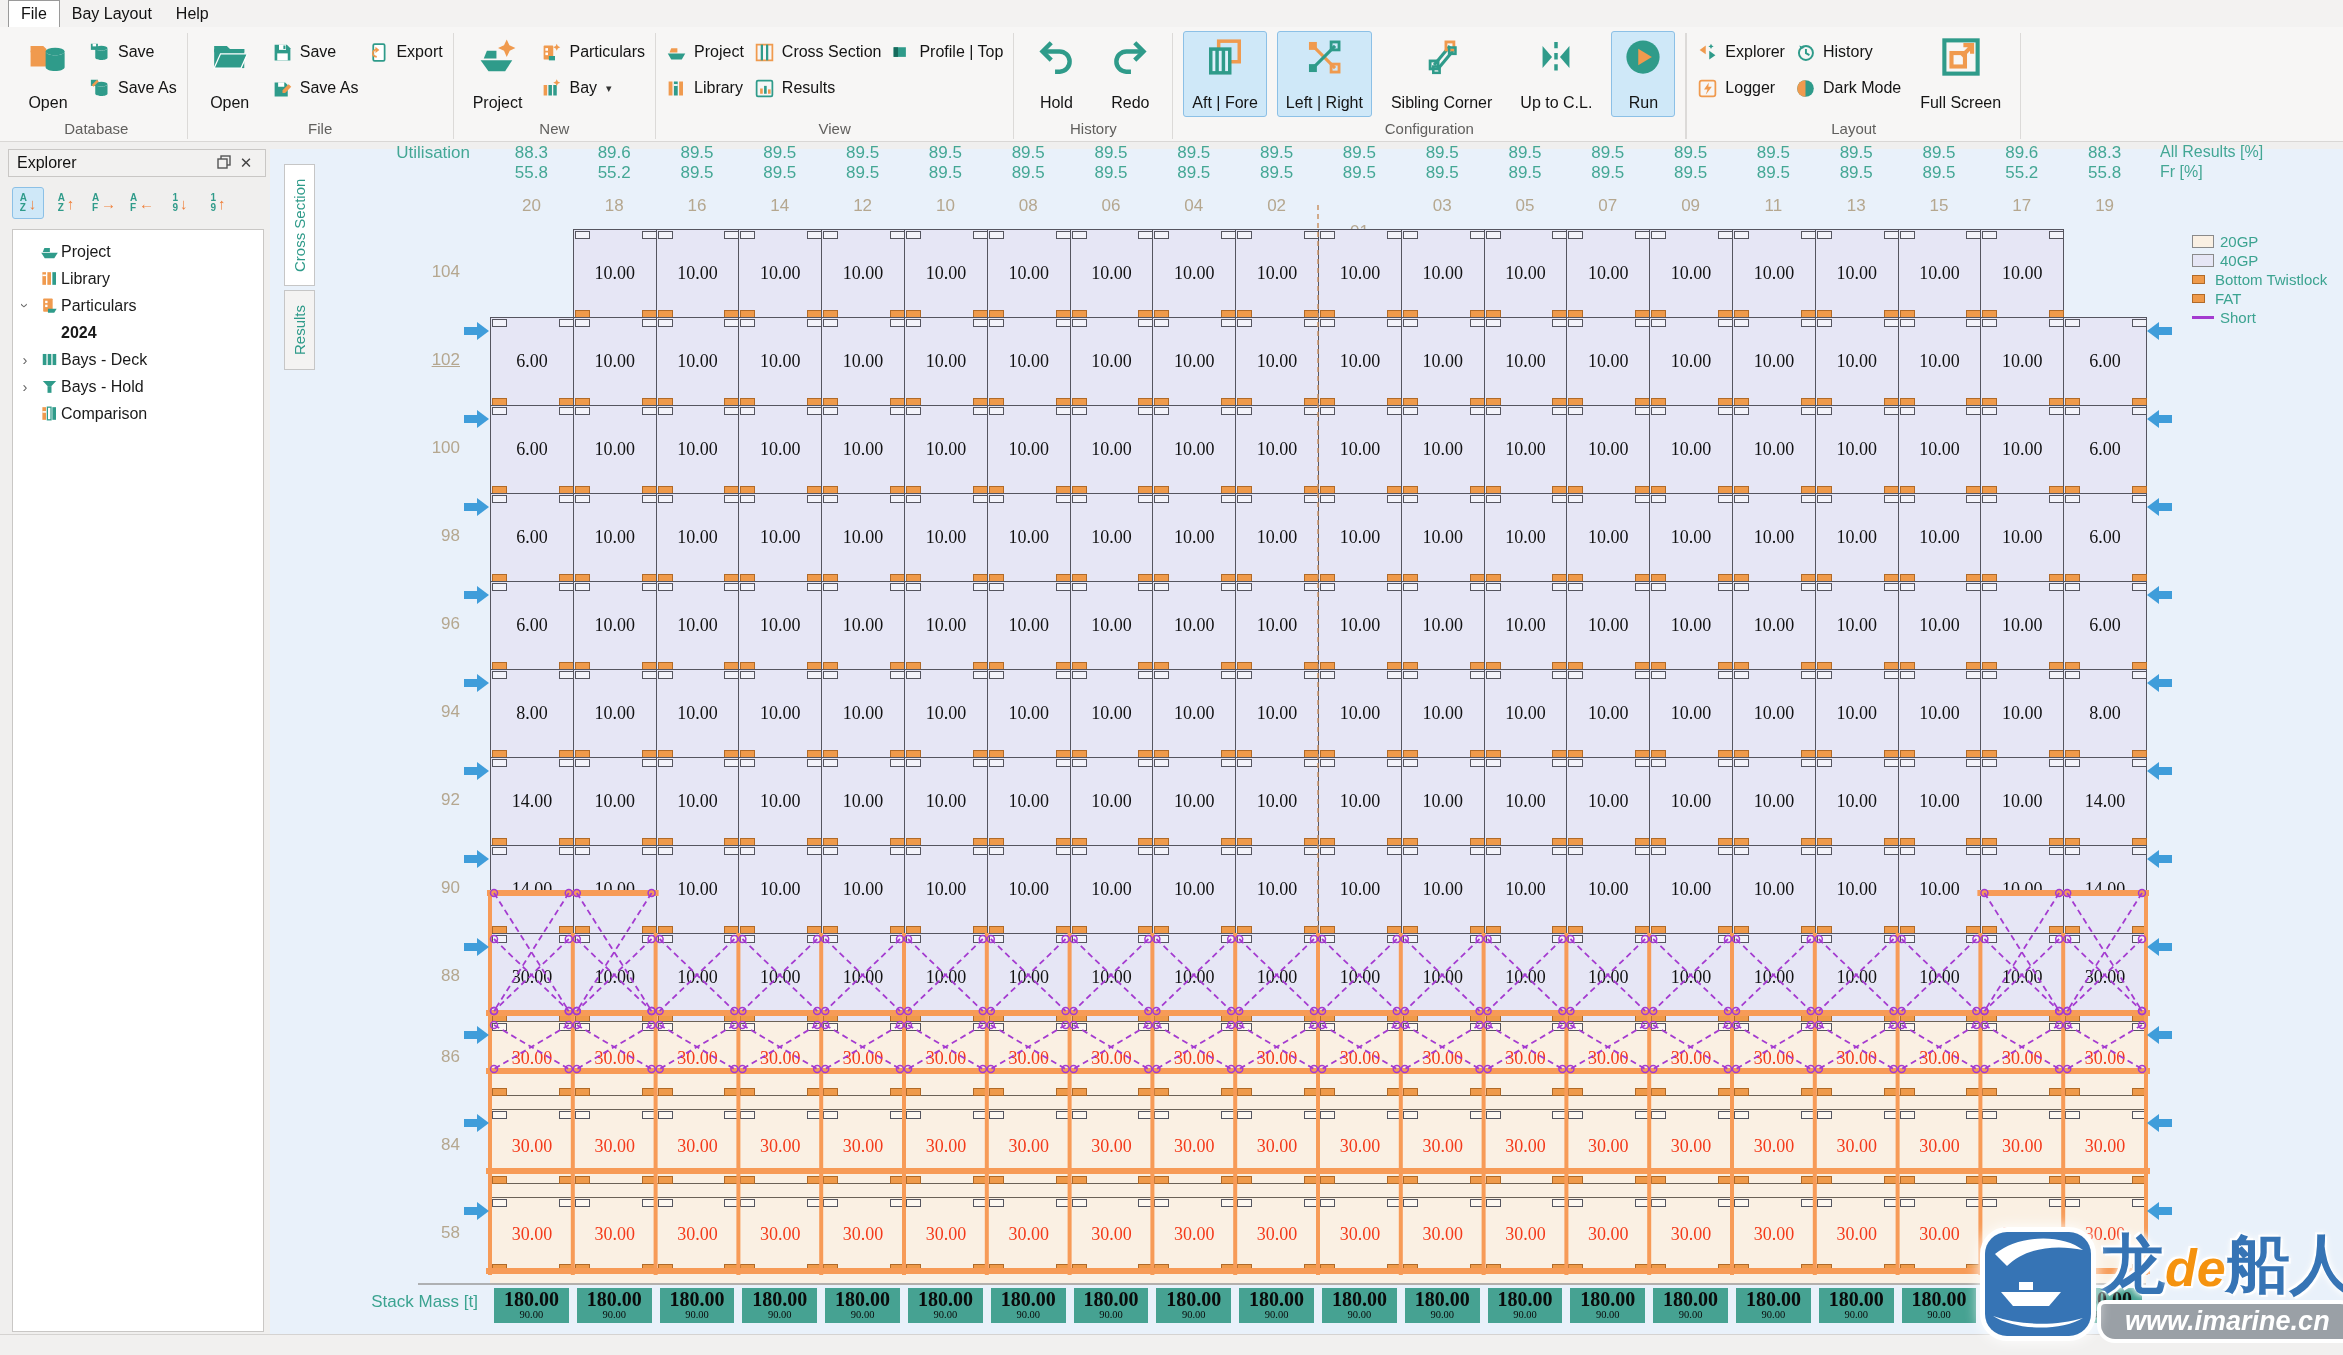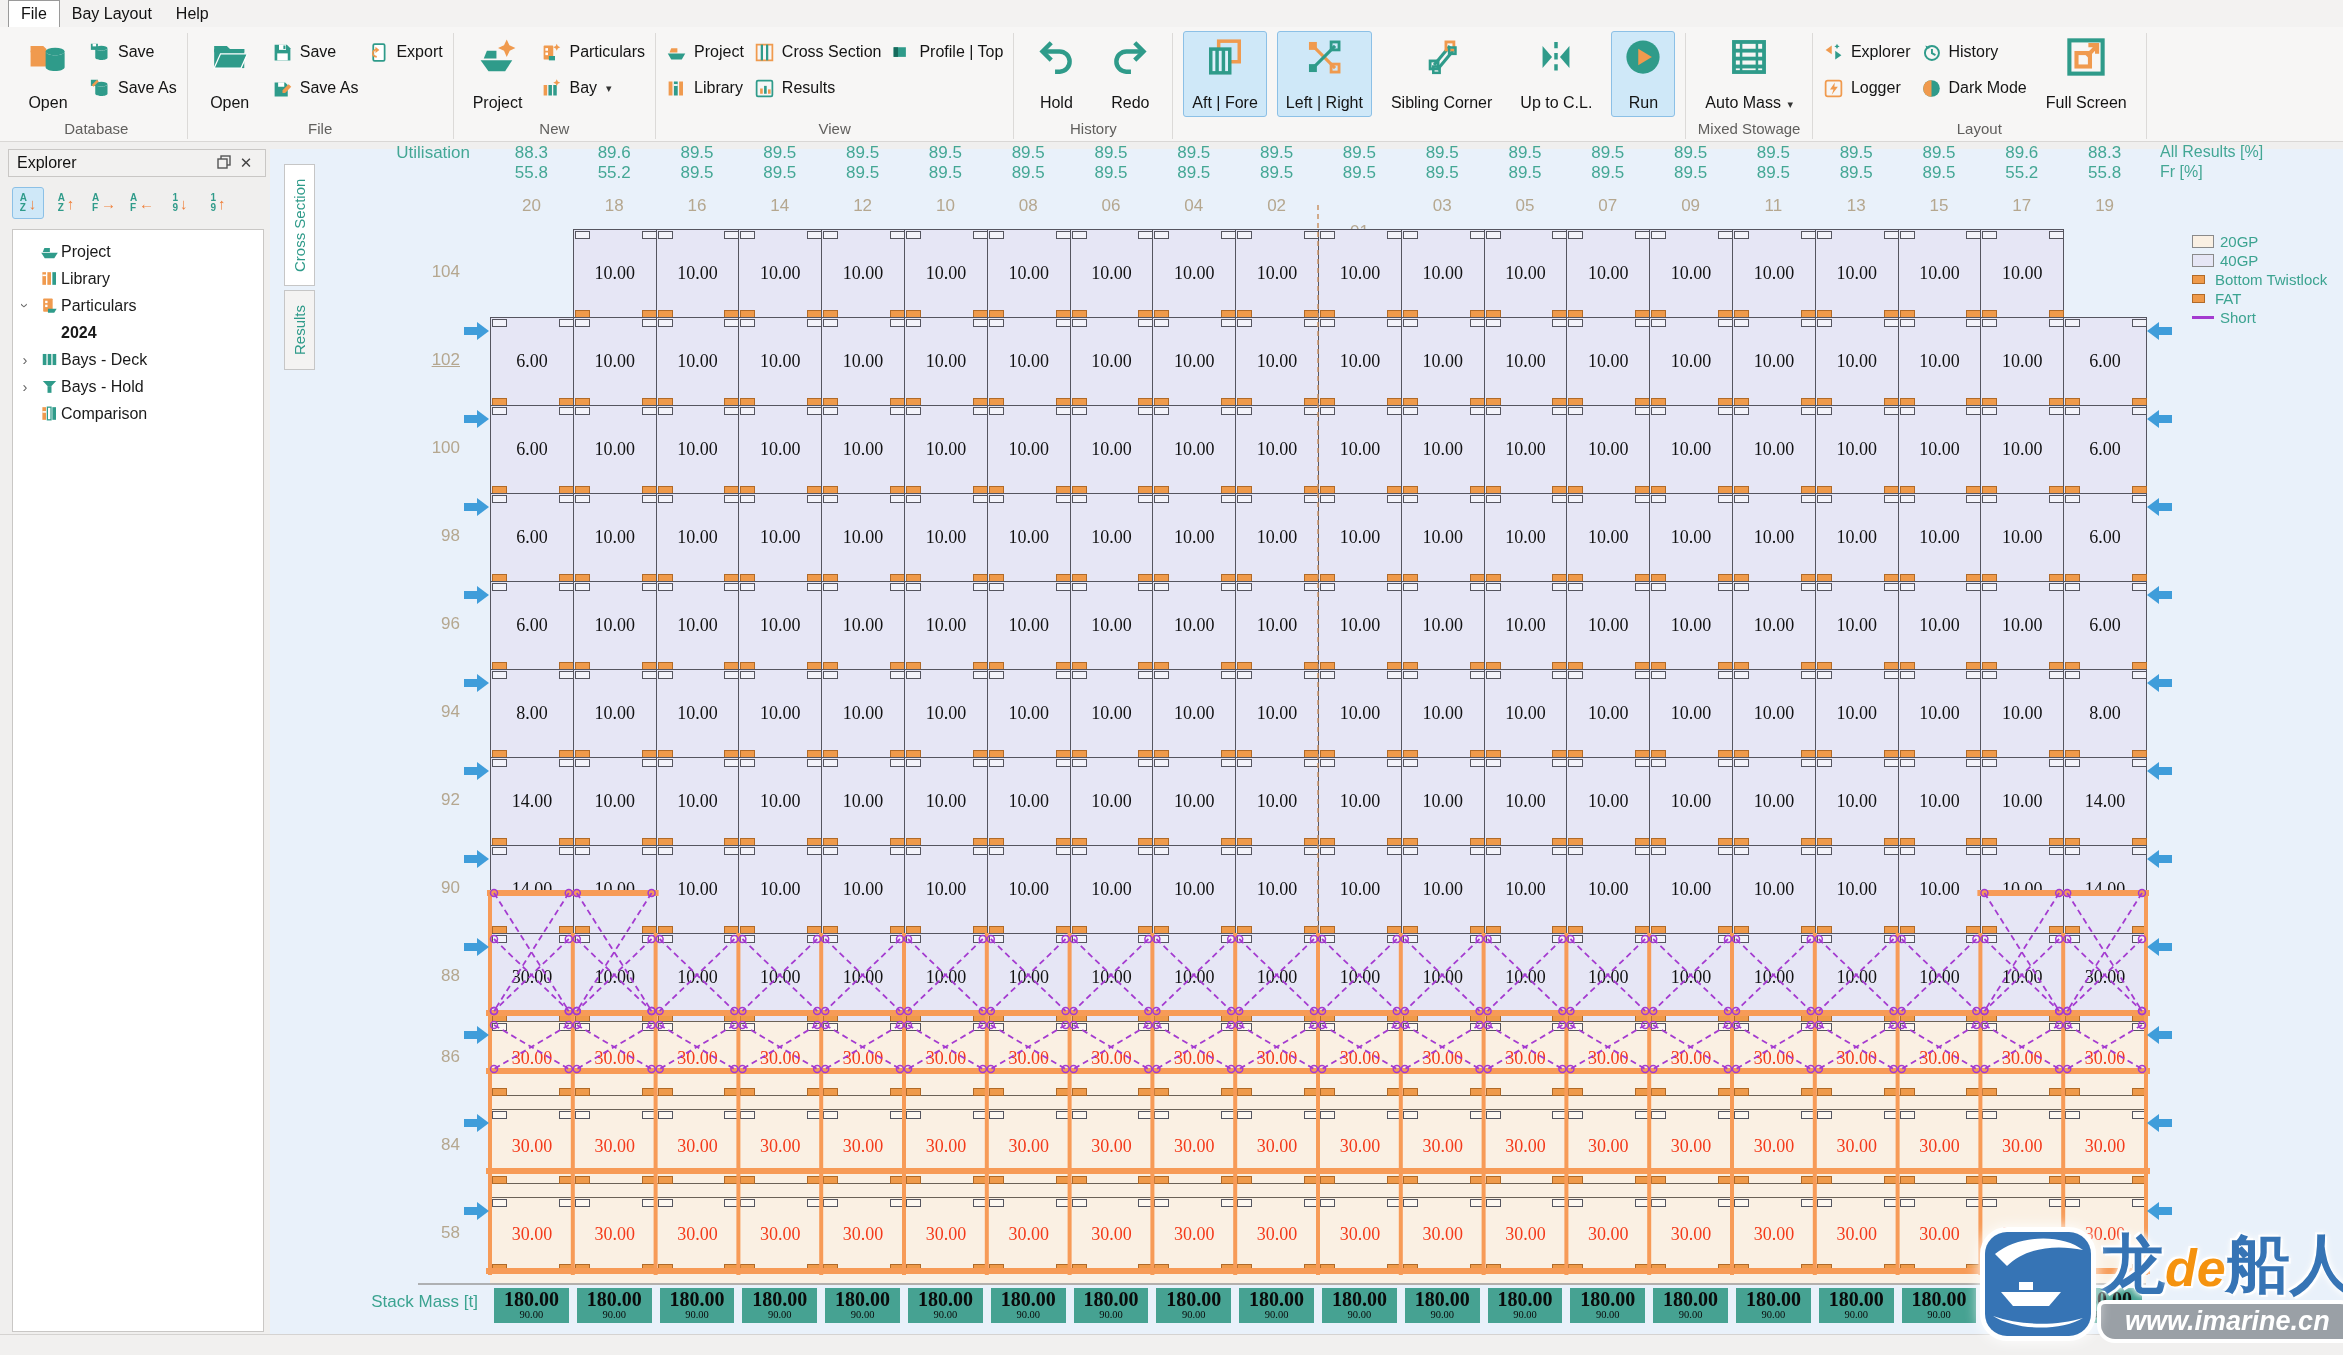--- a/index.html
+++ b/index.html
@@ -389,40 +389,23 @@
         <div class="btn-lg active">
           <span class="icon">
             <svg width="38" height="38" viewBox="0 0 24 24">
               <circle cx="12" cy="12" r="10.5" fill="#2f9b8a"></circle>
               <path d="M9 6.8l8.6 5.2L9 17.2z" fill="#f09a4e"></path>
             </svg>
           </span>
           <span class="lbl">Run</span>
         </div>
       </div>
+      <div class="rgroup-label">Configuration</div>
     </div>
     <div class="rdivider"></div>
-    <div class="rgroup">
-      <div class="rgroup-items">
-        <div class="btn-lg">
-          <span class="icon">
-            <svg width="38" height="38" viewBox="0 0 24 24">
-              <rect x="2.5" y="2.5" width="19" height="19" fill="none" stroke="#2f9b8a" stroke-width="2.4"></rect>
-              <line x1="2.5" y1="8" x2="21.5" y2="8" stroke="#2f9b8a" stroke-width="2.4"></line>
-              <line x1="2.5" y1="13" x2="21.5" y2="13" stroke="#2f9b8a" stroke-width="2.4"></line>
-              <line x1="2.5" y1="18" x2="21.5" y2="18" stroke="#2f9b8a" stroke-width="2.4"></line>
-              <line x1="7" y1="2.5" x2="7" y2="21.5" stroke="#2f9b8a" stroke-width="1.6"></line>
-              <line x1="17" y1="2.5" x2="17" y2="21.5" stroke="#2f9b8a" stroke-width="1.6"></line>
-            </svg>
-          </span>
-          <span class="lbl">Auto Mass <span class="caret">▾</span></span>
-        </div>
-      </div>
-      <div class="rgroup-label">Mixed Stowage</div>
-    </div>
     <div class="rdivider"></div>
     <div class="rgroup">
       <div class="rgroup-items">
         <div class="rcol">
           <div class="btn-sm">
             <span class="icon">
               <svg width="21" height="21" viewBox="0 0 24 24">
                 <path d="M3 9l7-5v10z" fill="#f09a4e"></path>
                 <path d="M21 15l-7-5v10z" fill="#2f9b8a"></path>
                 <path d="M16 2l1 2 2 1-2 1-1 2-1-2-2-1 2-1z" fill="#2f9b8a"></path>

